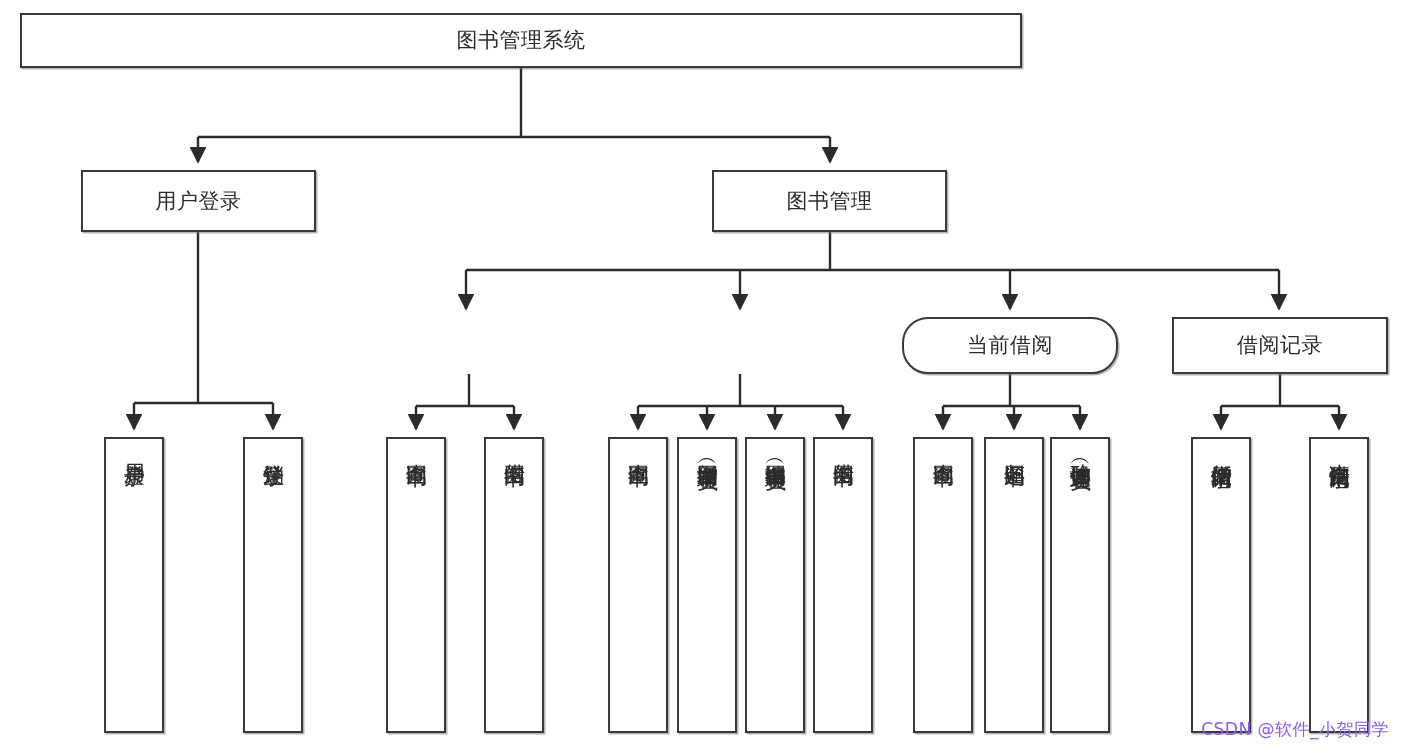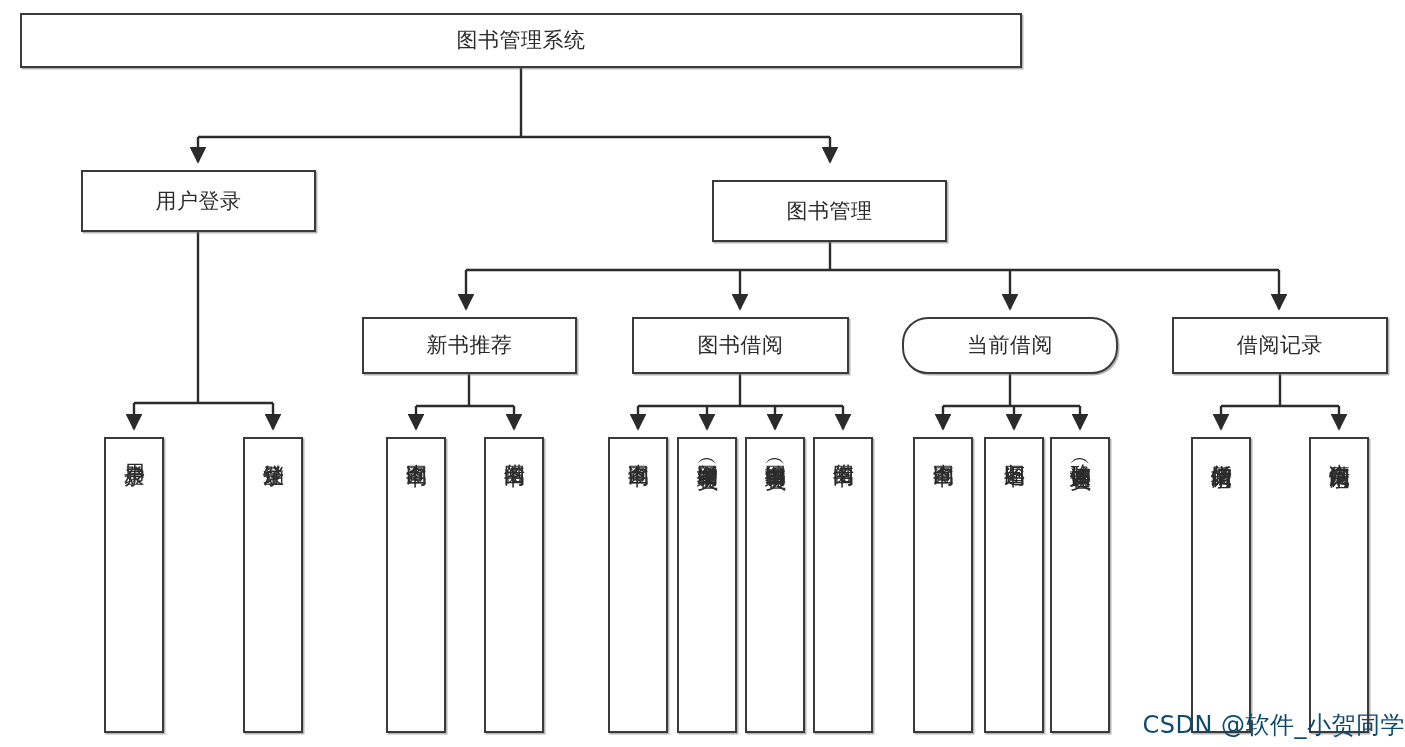--- a/index.html
+++ b/index.html
@@ -53,24 +53,24 @@
     writing-mode: vertical-rl;
     text-orientation: upright;
     font-size: 21px;
     line-height: 1.28;
     letter-spacing: 1px;
     text-align: left;
     white-space: nowrap;
   }
   .watermark {
     position: absolute;
-    right: 0;
+    right: 16px;
     bottom: 6px;
-    font-size: 24px;
-    color: #0c4a6e;
+    font-size: 17px;
+    color: #8b5cf6;
     letter-spacing: 0.5px;
     white-space: nowrap;
     user-select: none;
   }
 </style>
 </head>
 <body>
 
 <div id="canvas">
 
@@ -124,30 +124,24 @@
     </g>
   </svg>
 
   <div class="node horiz" style="left:20px; top:13px; width:1002px; height:55px;">
     <span class="label">图书管理系统</span>
   </div>
 
   <div class="node horiz" style="left:81px; top:170px; width:235px; height:62px;">
     <span class="label">用户登录</span>
   </div>
-  <div class="node horiz" style="left:712px; top:170px; width:235px; height:62px;margin-top:10px;">
+  <div class="node horiz" style="left:712px; top:170px; width:235px; height:62px;">
     <span class="label">图书管理</span>
   </div>
 
-  <div class="node horiz" style="left:362px; top:317px; width:215px; height:57px;">
-    <span class="label">新书推荐</span>
-  </div>
-  <div class="node horiz" style="left:632px; top:317px; width:217px; height:57px;">
-    <span class="label">图书借阅</span>
-  </div>
   <div class="node horiz" style="left:902px; top:317px; width:216px; height:57px;border-radius:26px;">
     <span class="label">当前借阅</span>
   </div>
   <div class="node horiz" style="left:1172px; top:317px; width:216px; height:57px;align-items:center;">
     <span class="label">借阅记录</span>
   </div>
 
   <div class="node vert" style="left:104px; top:437px; width:60px; height:296px;">
     <span class="label">用户登录</span>
   </div>

